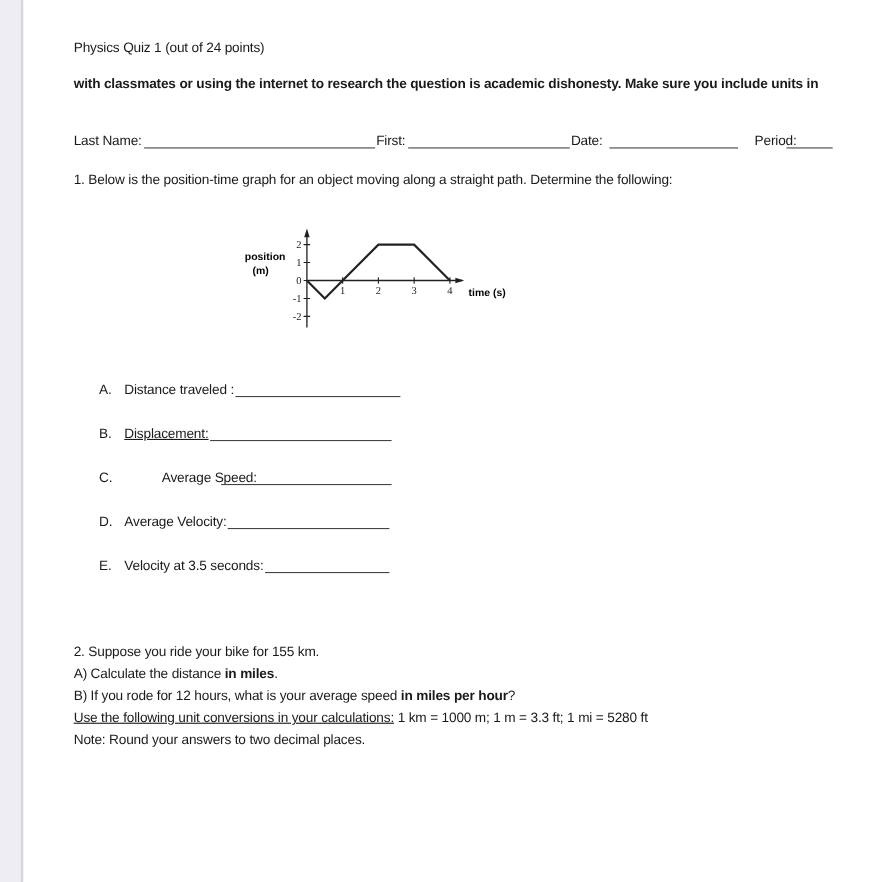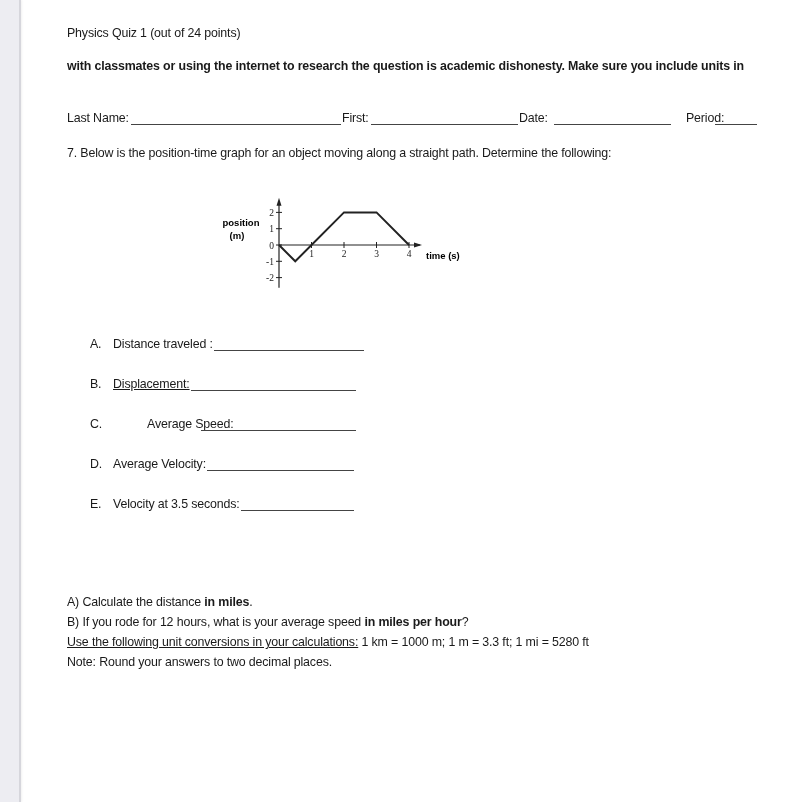--- a/index.html
+++ b/index.html
@@ -8,21 +8,21 @@
     background: #ffffff;
     font-family: "Liberation Sans", sans-serif;
     color: #1a1a1a;
   }
   .side-strip {
     position: absolute; left: 0; top: 0; width: 19px; height: 802px;
     background: #ededf2;
     border-right: 2px solid #d6d6dc;
     box-shadow: 1px 0 2px rgba(0,0,0,0.06);
   }
-  .page { position: absolute; left: 0; top: 4px; width: 801px; height: 572px; }
+  .page { position: absolute; left: 0; top: 14px; width: 801px; height: 572px; }
   .t { position: absolute; white-space: nowrap; font-size: 12.4px; line-height: 17px; letter-spacing: -0.15px; }
   .b { font-weight: bold; }
   .u { text-decoration: underline; }
   .line { position: absolute; height: 0; border-bottom: 1px solid #444; }
   .graph { position: absolute; left: 205px; top: 180px; width: 280px; height: 110px; }
   .graph text { font-family: "Liberation Serif", serif; }
   .glabel { font-family: "Liberation Sans", sans-serif !important; font-weight: bold; }
 </style>
 </head>
 <body>
@@ -36,21 +36,21 @@
 
   <div class="t" style="left:67px; top:106px;">Last Name:</div>
   <div class="line" style="left:131px; top:120px; width:210px;"></div>
   <div class="t" style="left:342px; top:106px;">First:</div>
   <div class="line" style="left:371px; top:120px; width:147px;"></div>
   <div class="t" style="left:519px; top:106px;">Date:</div>
   <div class="line" style="left:554px; top:120px; width:117px;"></div>
   <div class="t" style="left:672px; top:106px;margin-left:14px;">Period:</div>
   <div class="line" style="left:715px; top:120px; width:42px;"></div>
 
-  <div class="t" style="left:67px; top:141px;">7.  Below is the position-time graph for an object moving along a straight path.  Determine the following:</div>
+  <div class="t" style="left:67px; top:141px;">1.  Below is the position-time graph for an object moving along a straight path.  Determine the following:</div>
 
   <svg class="graph" id="pt-graph" viewBox="0 0 280 110">
     <text class="glabel" x="36" y="42" font-size="9.5" text-anchor="middle">position</text>
     <text class="glabel" x="32" y="55" font-size="9.5" text-anchor="middle">(m)</text>
     <text class="glabel" x="221" y="75" font-size="9.5">time (s)</text>
     <g id="graph-marks">
         <line x1="74" y1="103.75" x2="74" y2="17.729999999999997" stroke="#222" stroke-width="1.2"></line>
         <polygon points="71.5,21.729999999999997 76.5,21.729999999999997 74,13.729999999999997" fill="#222"></polygon>
         <line x1="74" y1="61" x2="215" y2="61" stroke="#222" stroke-width="1.2"></line>
         <polygon points="209,58.5 209,63.5 217,61" fill="#222"></polygon>
@@ -103,17 +103,18 @@
         <div class="t" style="left: 113px; top: 452px;">Average Velocity:</div>
         <div class="line" style="top: 466px; left: 206.969px; width: 147.031px;"></div>
       </div>
       <div>
         <div class="t" style="left: 90px; top: 492px;">E.</div>
         <div class="t" style="left: 113px; top: 492px;">Velocity at 3.5 seconds:</div>
         <div class="line" style="top: 506px; left: 240.594px; width: 113.406px;"></div>
       </div>
     </div>
 
+  <div class="t" style="left:67px; top:570px;">2.  Suppose you ride your bike for 155 km.</div>
   <div class="t" style="left:67px; top:590px;"><span>A) Calculate the distance </span><span class="b">in miles</span><span>.</span></div>
   <div class="t" style="left:67px; top:610px;"><span>B) If you rode for 12 hours, what is your average speed </span><span class="b">in miles per hour</span><span>?</span></div>
   <div class="t" style="left:67px; top:630px;"><span class="u">Use the following unit conversions in your calculations:</span><span> 1 km = 1000 m;   1 m = 3.3 ft;   1 mi = 5280 ft</span></div>
   <div class="t" style="left:67px; top:650px;">Note: Round your answers to two decimal places.</div>
 </div>
 
 </body></html>

